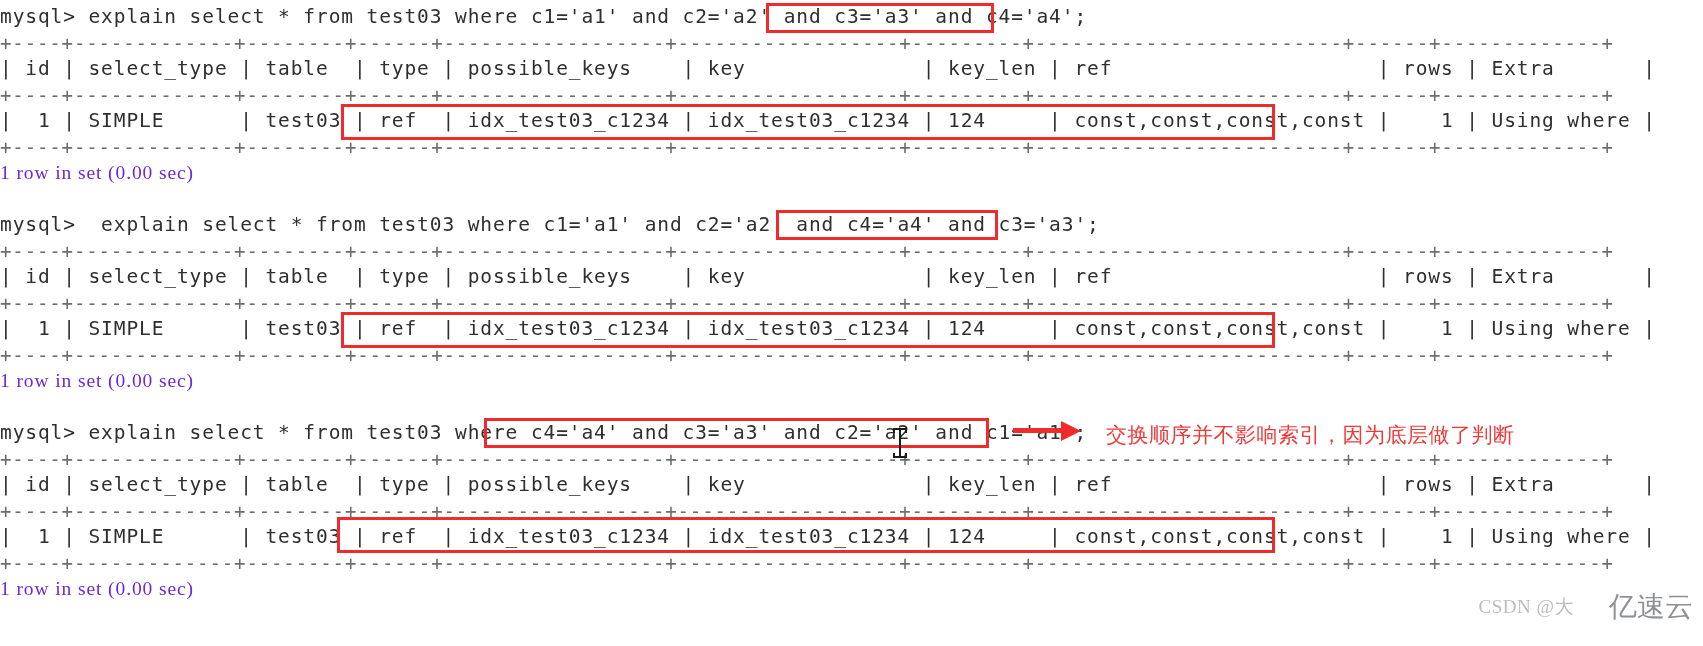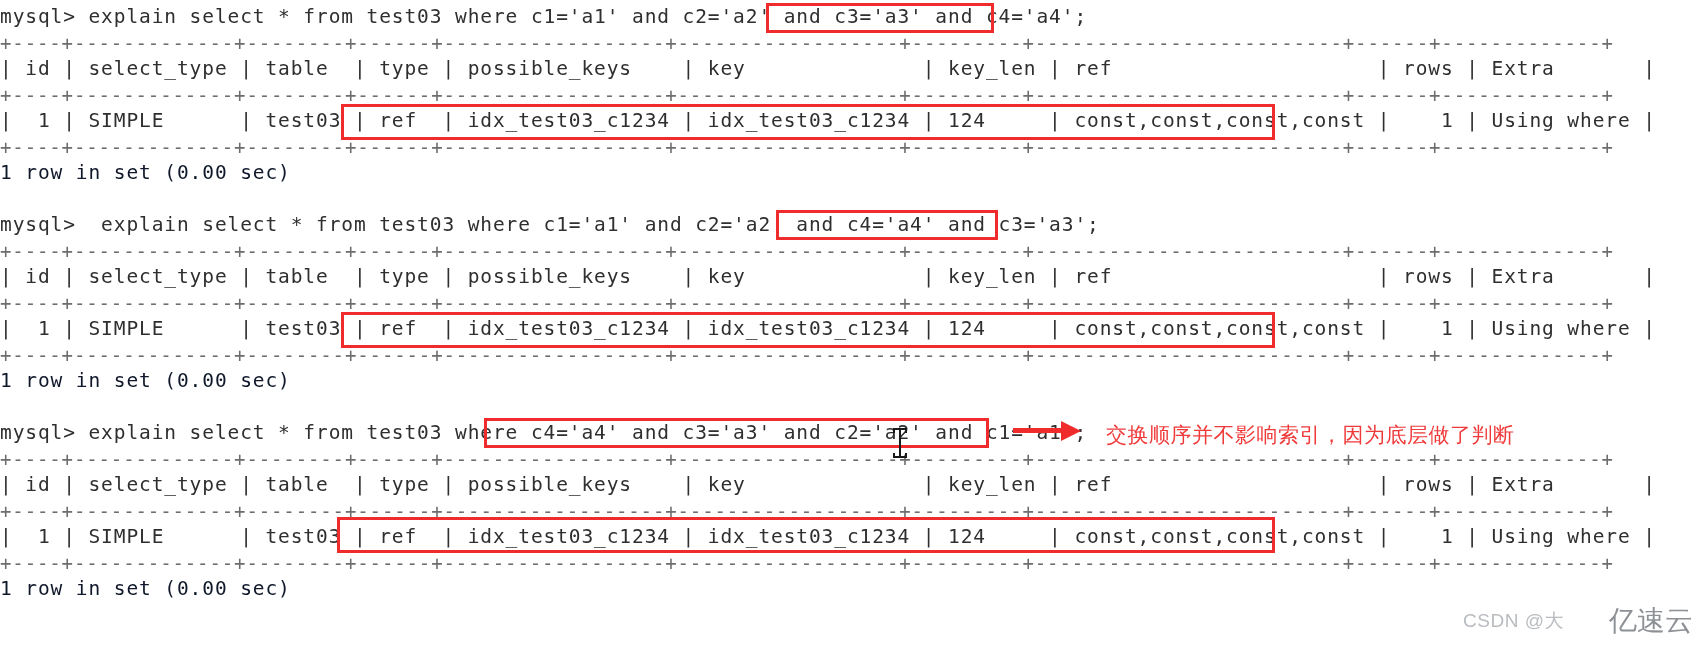--- a/index.html
+++ b/index.html
@@ -25,21 +25,21 @@
     font-size:19.5px;
     line-height:26px;
     letter-spacing:0.9px;
     color:#2f2f2f;
   }
   .line.rule{
     color:#6d6d6d;
     font-size:19px;
     letter-spacing:0.88px;
   }
-  .line.dim{ color:#0f172a; }
+  .line.dim{ color:#6d28d9;font-family:Liberation Serif, serif; }
 
   
   .redbox{
     position:absolute;
     border:3px solid #ef2b2b;
     box-sizing:border-box;
     pointer-events:none;
     background:transparent;
   }
   
@@ -90,23 +90,23 @@
     width:14px;height:2px;background:#1a1a1a;
   }
   .ibeam .serif-tl{position:absolute;left:0;top:2px;width:2px;height:5px;background:#1a1a1a;}
   .ibeam .serif-tr{position:absolute;left:12px;top:2px;width:2px;height:5px;background:#1a1a1a;}
   .ibeam .serif-bl{position:absolute;left:0;top:27px;width:2px;height:5px;background:#1a1a1a;}
   .ibeam .serif-br{position:absolute;left:12px;top:27px;width:2px;height:5px;background:#1a1a1a;}
 
   
   #watermark{
     position:absolute;
-    right:10px;bottom:6px;
-    display:flex;align-items:center;gap:10px;
-    font-family:Liberation Sans, sans-serif;
+    right:10px;bottom:20px;
+    display:flex;align-items:center;
+    font-family:Liberation Serif, serif;
   }
   #csdn-mark{
     color:#b9bcc0;
     font-size:19px;
     letter-spacing:0.5px;
     white-space:pre;
   }
   #yisuyun-mark{
     display:flex;align-items:center;gap:5px;
     color:#8d9196;

